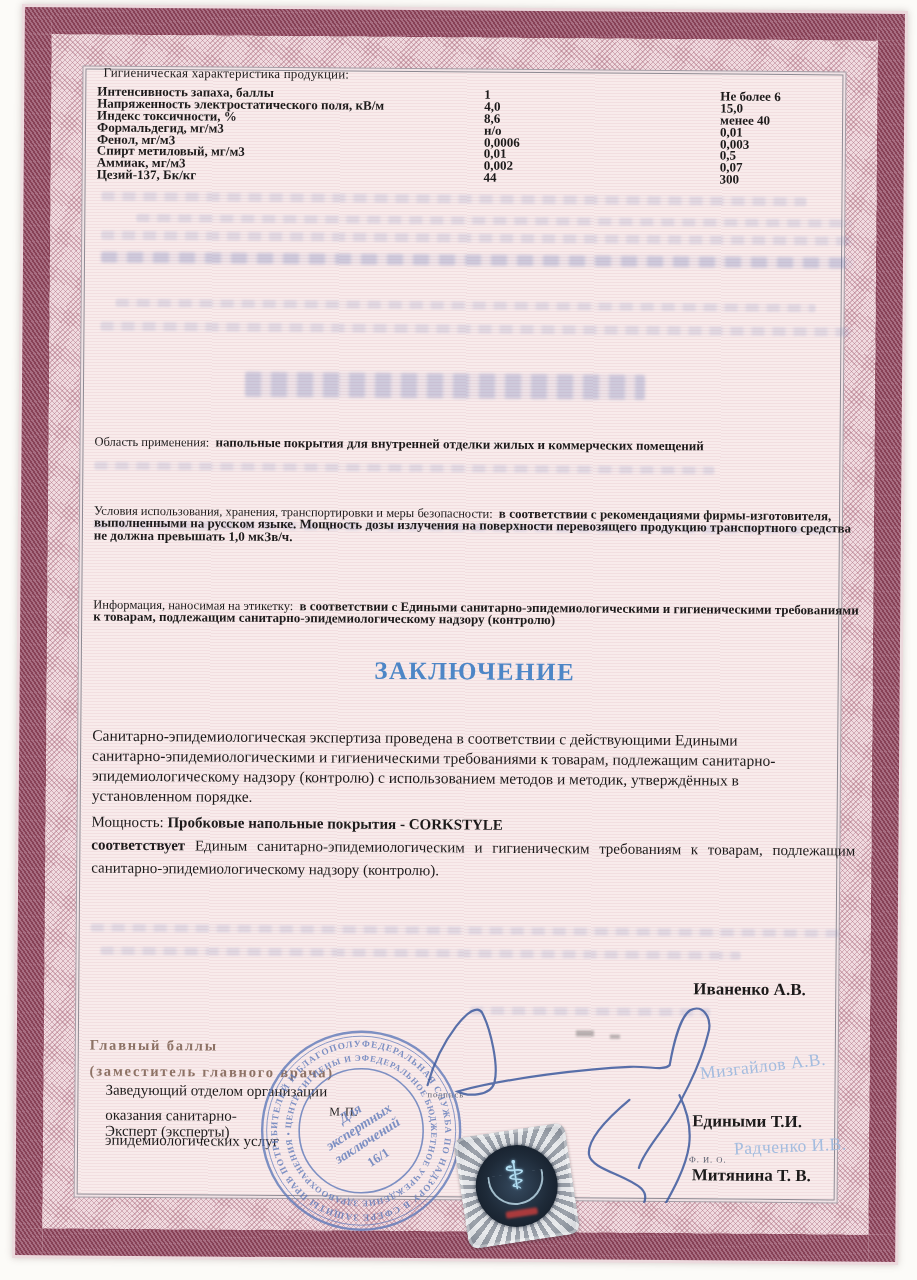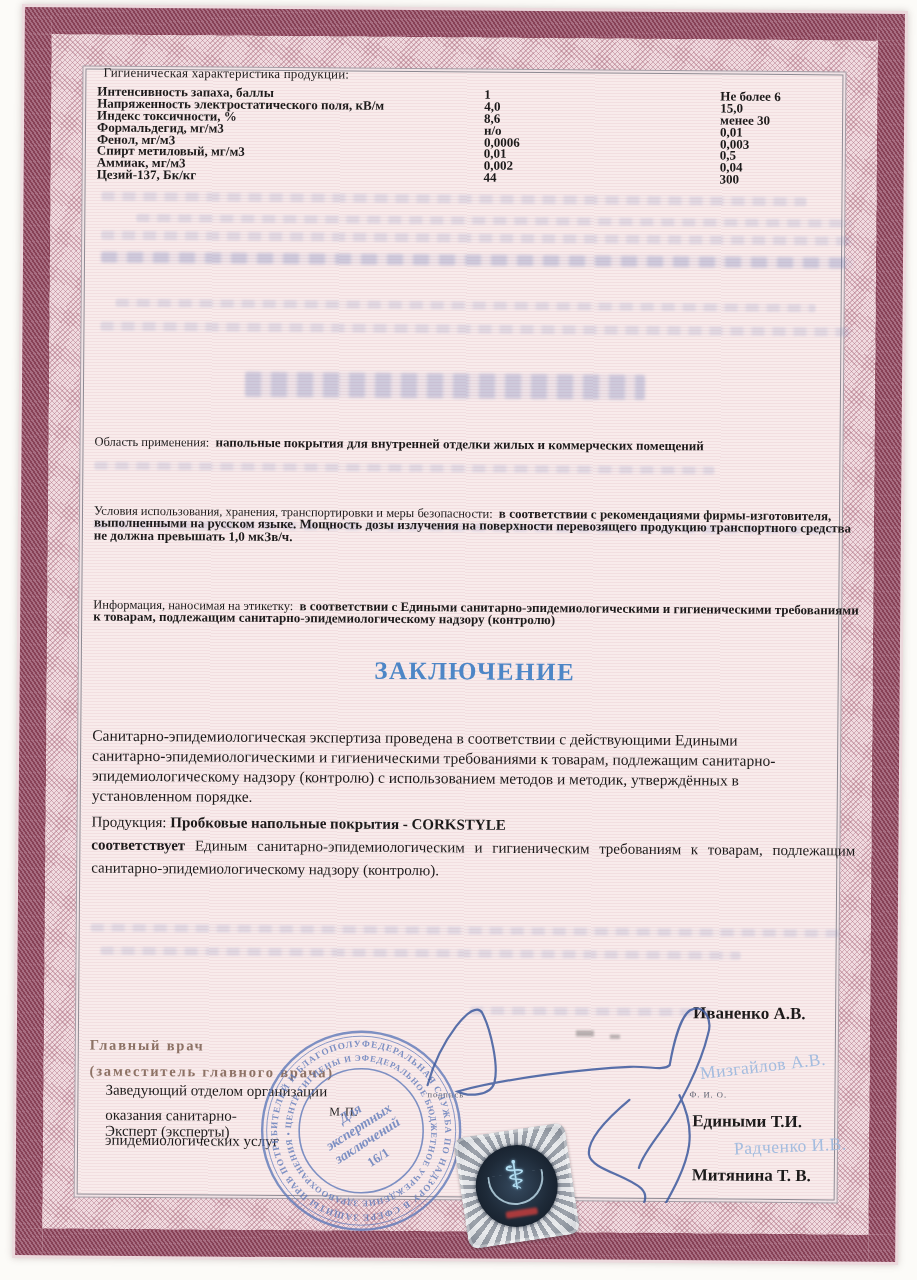--- a/index.html
+++ b/index.html
@@ -126,41 +126,41 @@
         <span class="t-norm">Не более 6</span>
       </div>
       <div class="t-row">
         <span class="t-param">Напряженность электростатического поля, кВ/м</span>
         <span class="t-val">4,0</span>
         <span class="t-norm">15,0</span>
       </div>
       <div class="t-row">
         <span class="t-param">Индекс токсичности, %</span>
         <span class="t-val">8,6</span>
-        <span class="t-norm">менее 30</span>
+        <span class="t-norm">менее 40</span>
       </div>
       <div class="t-row">
         <span class="t-param">Формальдегид, мг/м3</span>
         <span class="t-val">н/о</span>
         <span class="t-norm">0,01</span>
       </div>
       <div class="t-row">
         <span class="t-param">Фенол, мг/м3</span>
         <span class="t-val">0,0006</span>
         <span class="t-norm">0,003</span>
       </div>
       <div class="t-row">
         <span class="t-param">Спирт метиловый, мг/м3</span>
         <span class="t-val">0,01</span>
         <span class="t-norm">0,5</span>
       </div>
       <div class="t-row">
         <span class="t-param">Аммиак, мг/м3</span>
         <span class="t-val">0,002</span>
-        <span class="t-norm">0,04</span>
+        <span class="t-norm">0,07</span>
       </div>
       <div class="t-row">
         <span class="t-param">Цезий-137, Бк/кг</span>
         <span class="t-val">44</span>
         <span class="t-norm">300</span>
       </div>
     </div>
 
     <div class="ghost" style="left:5px;top:129px;width:705px;height:9px;"></div>
     <div class="ghost" style="left:40px;top:151px;width:715px;height:8px;"></div>
@@ -188,38 +188,38 @@
     <div class="abs sec" style="left:0;top:536px;width:770px;">
       <span>Информация, наносимая на этикетку:</span>&nbsp;
       <b>в соответствии с Едиными санитарно-эпидемиологическими и гигиеническими требованиями к товарам, подлежащим санитарно-эпидемиологическому надзору (контролю)</b>
     </div>
 
     <div class="abs concl-title" style="left:0;top:592px;">ЗАКЛЮЧЕНИЕ</div>
 
     <div class="abs para" style="left:0;top:663px;width:714px;">Санитарно-эпидемиологическая экспертиза проведена в соответствии с действующими Едиными санитарно-эпидемиологическими и гигиеническими требованиями к товарам, подлежащим санитарно-эпидемиологическому надзору (контролю)  с использованием методов и методик, утверждённых в установленном порядке.</div>
 
     <div class="abs prod" style="left:0;top:748px;width:764px;">
-      <span>Продукция:</span>
+      <span>Мощность:</span>
       <b>Пробковые напольные покрытия - CORKSTYLE</b>
     </div>
 
     <div class="abs compl" style="left:0;top:771px;width:764px;">
       <b>соответствует</b>
       <span>Единым санитарно-эпидемиологическим и гигиеническим требованиям к товарам, подлежащим санитарно-эпидемиологическому надзору (контролю).</span>
     </div>
 
-    <div class="abs brown" style="left:0;top:974px;">Главный врач</div>
+    <div class="abs brown" style="left:0;top:974px;">Главный баллы</div>
     <div class="abs brown" style="left:0;top:1000px;">(заместитель главного врача)</div>
     <div class="abs duty" style="left:16px;top:1015px;width:242px;">Заведующий отделом организации оказания санитарно-эпидемиологических услуг</div>
     <div class="abs duty" style="left:16px;top:1056px;">Эксперт (эксперты)</div>
     <div class="abs mp" style="left:240px;top:1040px;">М.П.</div>
     <div class="abs small-cap" style="left:338px;top:1024px;">подпись</div>
-    <div class="abs small-cap" style="left:600px;top:1022px;">Ф. И. О.</div>
-
-    <div class="abs pname" style="left:603px;top:936px;">Иваненко А.В.</div>
+    <div class="abs small-cap" style="left:600px;top:1087px;">Ф. И. О.</div>
+
+    <div class="abs pname" style="left:603px;top:912px;">Иваненко А.В.</div>
     <div class="abs fax" style="left:610px;top:988px;transform:rotate(-7deg);">Мизгайлов А.В.</div>
     <div class="abs pname" style="left:603px;top:1044px;">Едиными Т.И.</div>
     <div class="abs fax" style="left:645px;top:1068px;transform:rotate(-3deg);">Радченко И.В.</div>
     <div class="abs pname" style="left:603px;top:1098px;">Митянина Т. В.</div>
 
     <div class="smudge" style="left:486px;top:964px;width:18px;height:6px;"></div>
     <div class="smudge" style="left:520px;top:968px;width:10px;height:4px;"></div>
 
     <svg class="stampsvg" width="220" height="220" viewBox="-110 -110 220 220">
       <defs>

